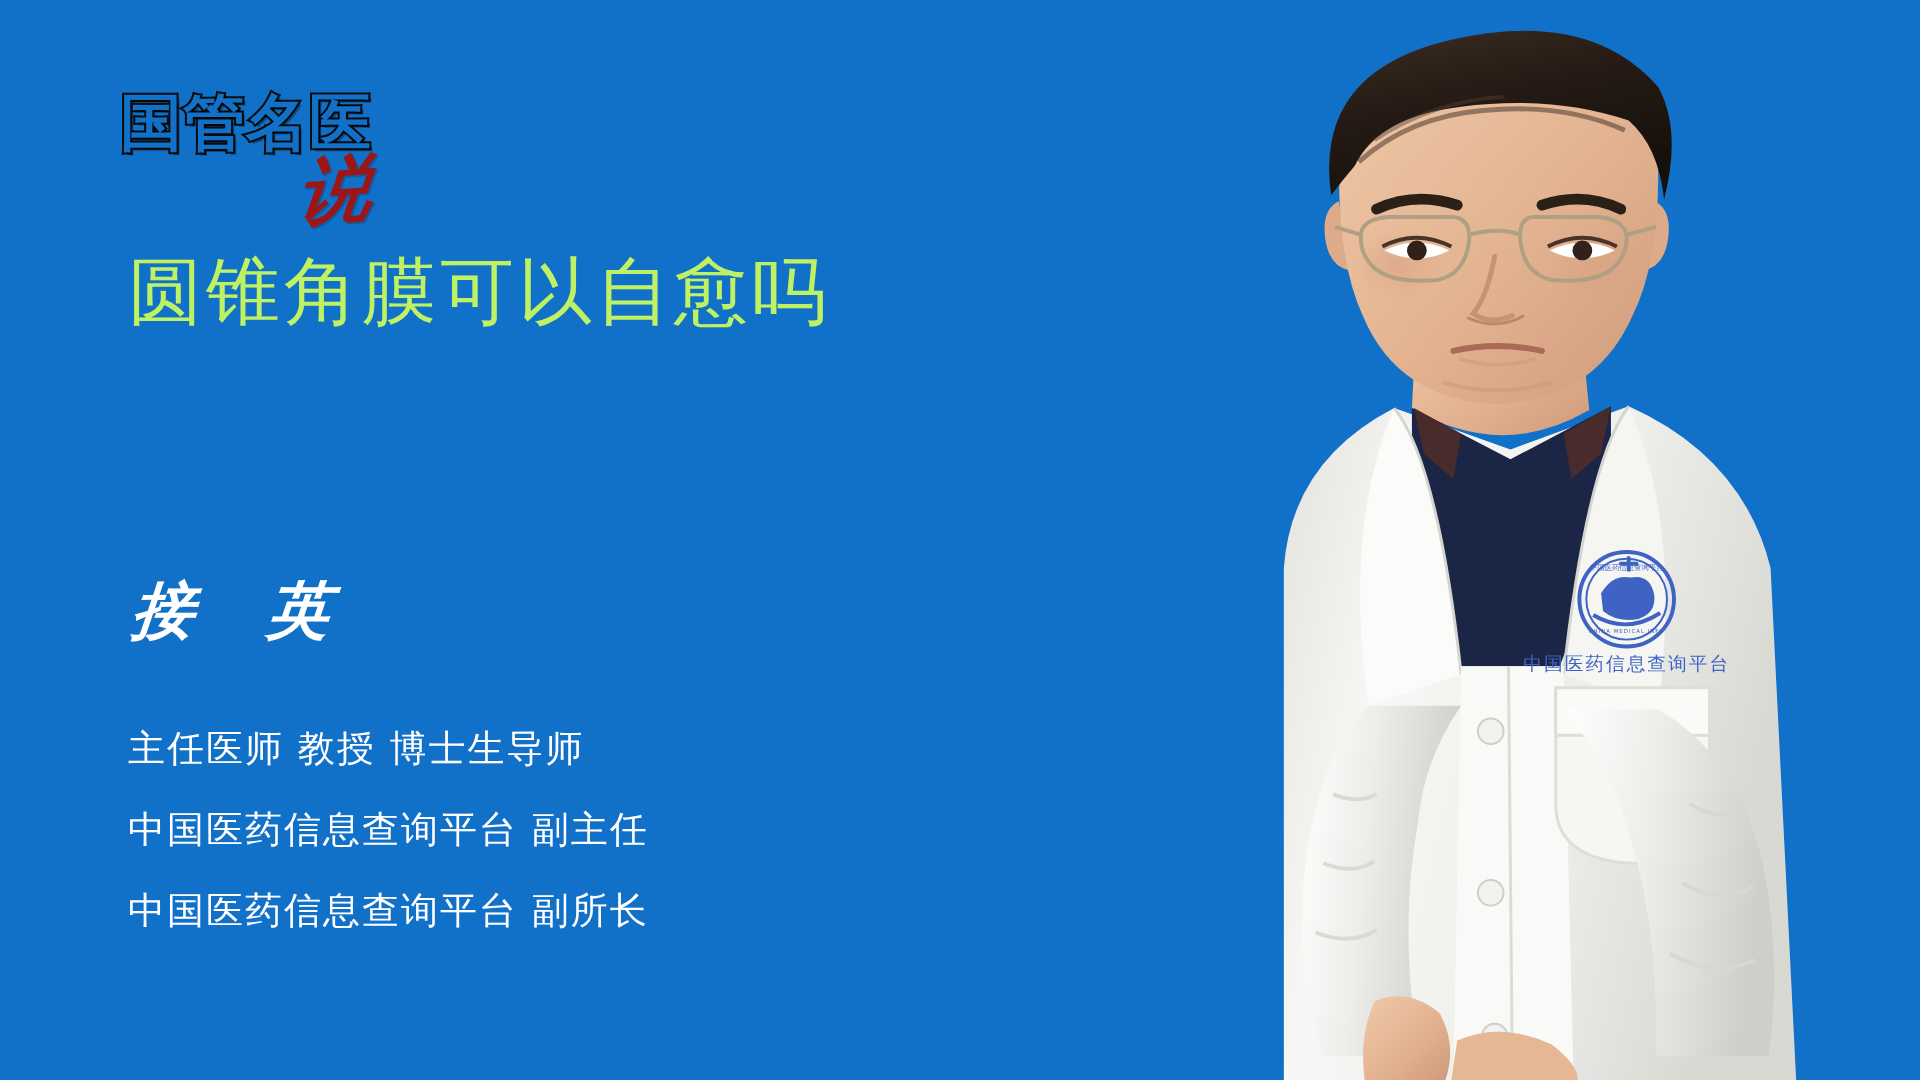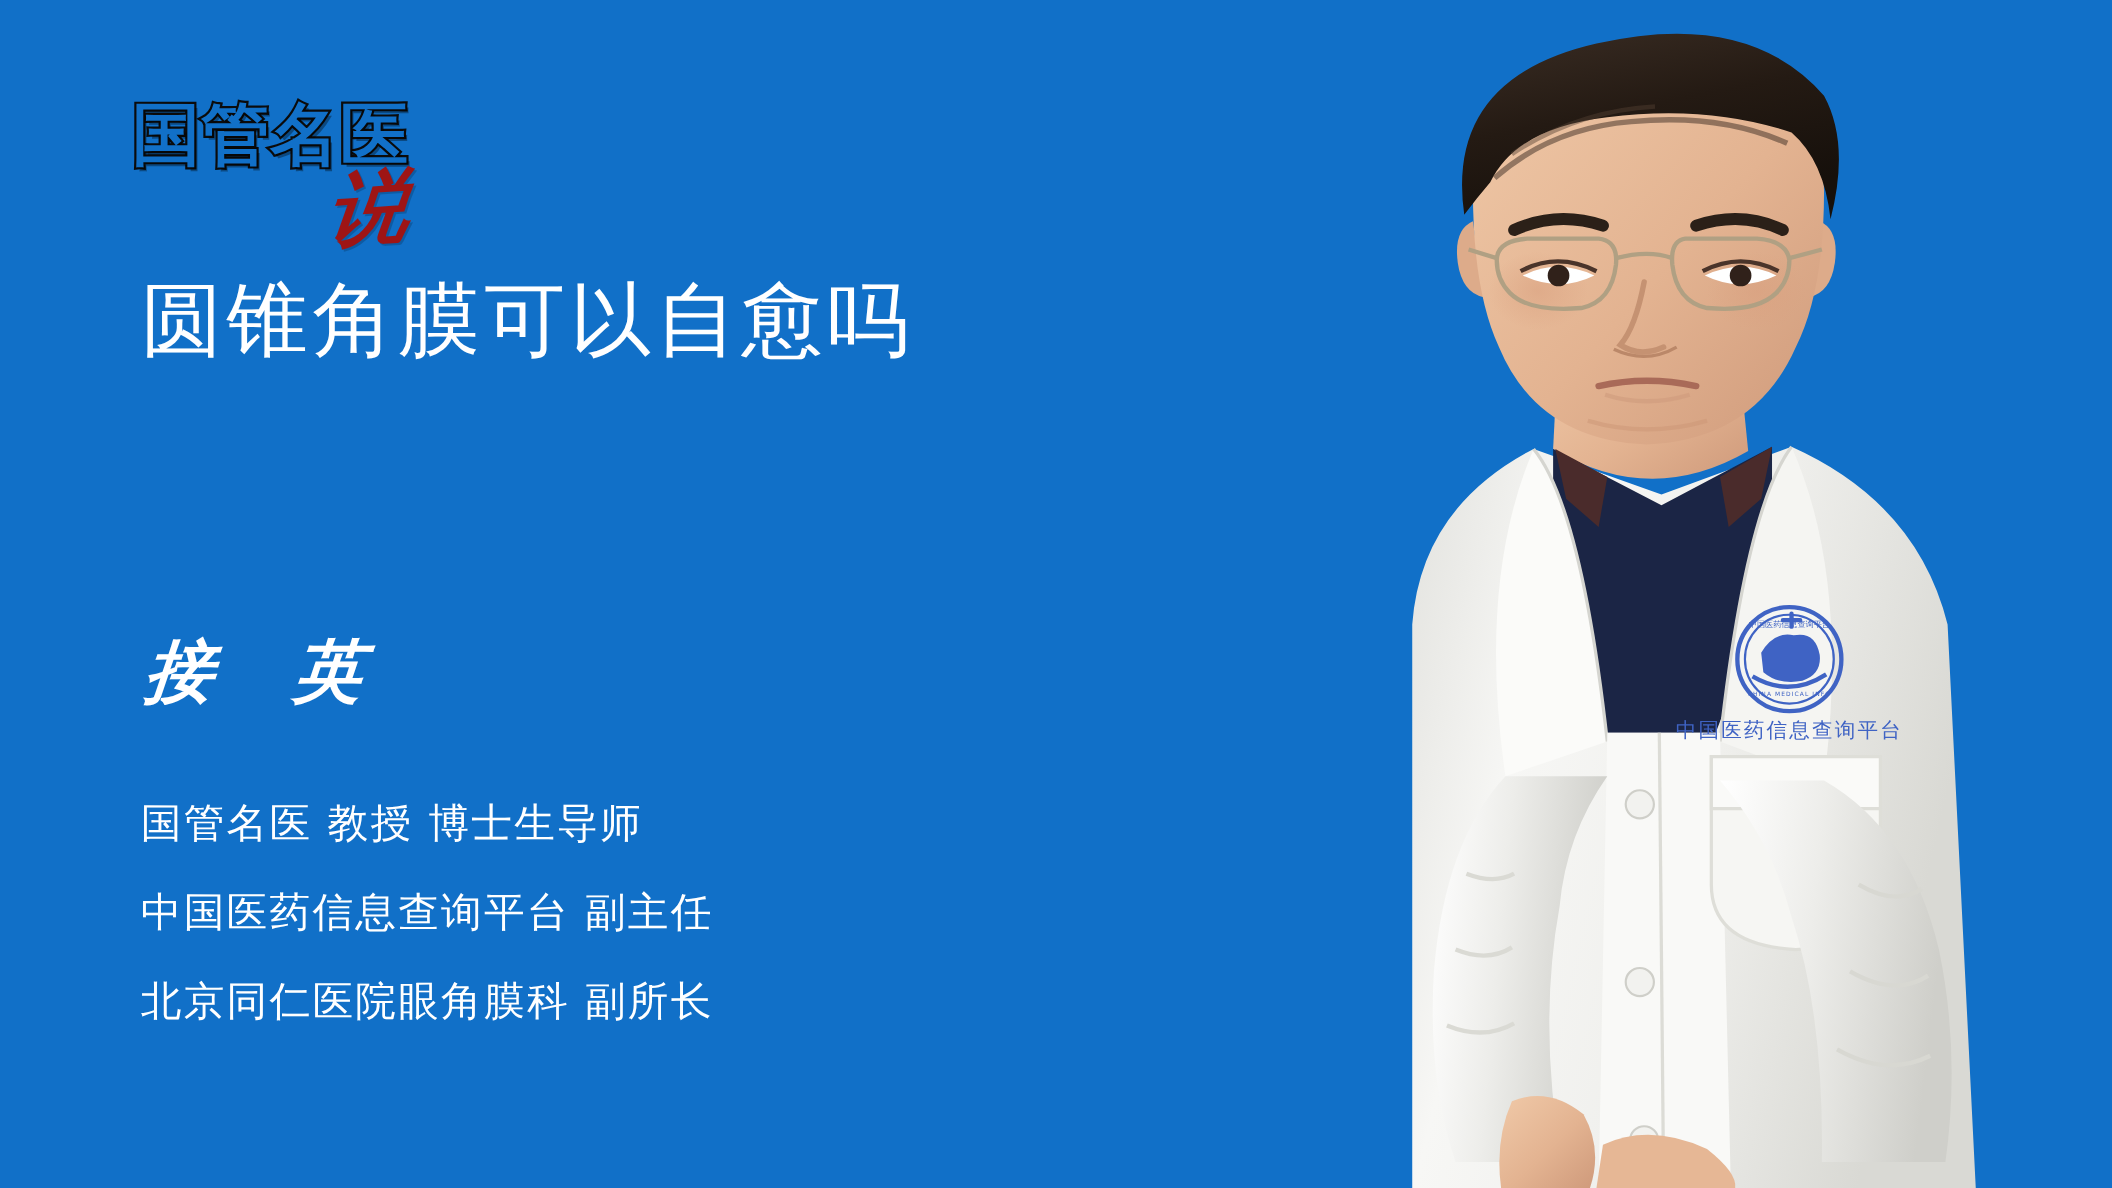--- a/index.html
+++ b/index.html
@@ -38,21 +38,21 @@
     text-shadow:2px 2px 0 rgba(0,0,0,.18);
   }
 
   
   .title {
     position:absolute;
     left:128px; top:252px;
     font-size:74px;
     line-height:1.08;
     letter-spacing:4px;
-    color:#ffffff;
+    color:#bef264;
     font-weight:400;
     white-space:nowrap;
     font-family:"DejaVu Sans","Liberation Sans",sans-serif;
   }
 
   
   .doctor-name {
     position:absolute;
     left:132px; top:580px;
     font-size:62px;
@@ -103,23 +103,23 @@
   <div class="logo-block">
     <span class="logo-main">国管名医</span>
     <span class="logo-accent">说</span>
   </div>
 
   <div class="title">圆锥角膜可以自愈吗</div>
 
   <div class="doctor-name">接 英</div>
 
   <div class="credentials">
-    <div class="credential-line">国管名医  教授  博士生导师</div>
+    <div class="credential-line">主任医师  教授  博士生导师</div>
     <div class="credential-line">中国医药信息查询平台  副主任</div>
-    <div class="credential-line">北京同仁医院眼角膜科  副所长</div>
+    <div class="credential-line">中国医药信息查询平台  副所长</div>
   </div>
 
   <div class="portrait">
     <svg viewBox="0 0 760 1080" xmlns="http://www.w3.org/2000/svg">
       <defs>
         <linearGradient id="coatG" x1="0" y1="0" x2="1" y2="0.3">
           <stop offset="0%" stop-color="#e2e2de"></stop>
           <stop offset="28%" stop-color="#f7f7f5"></stop>
           <stop offset="62%" stop-color="#efefec"></stop>
           <stop offset="100%" stop-color="#d9d9d4"></stop>

